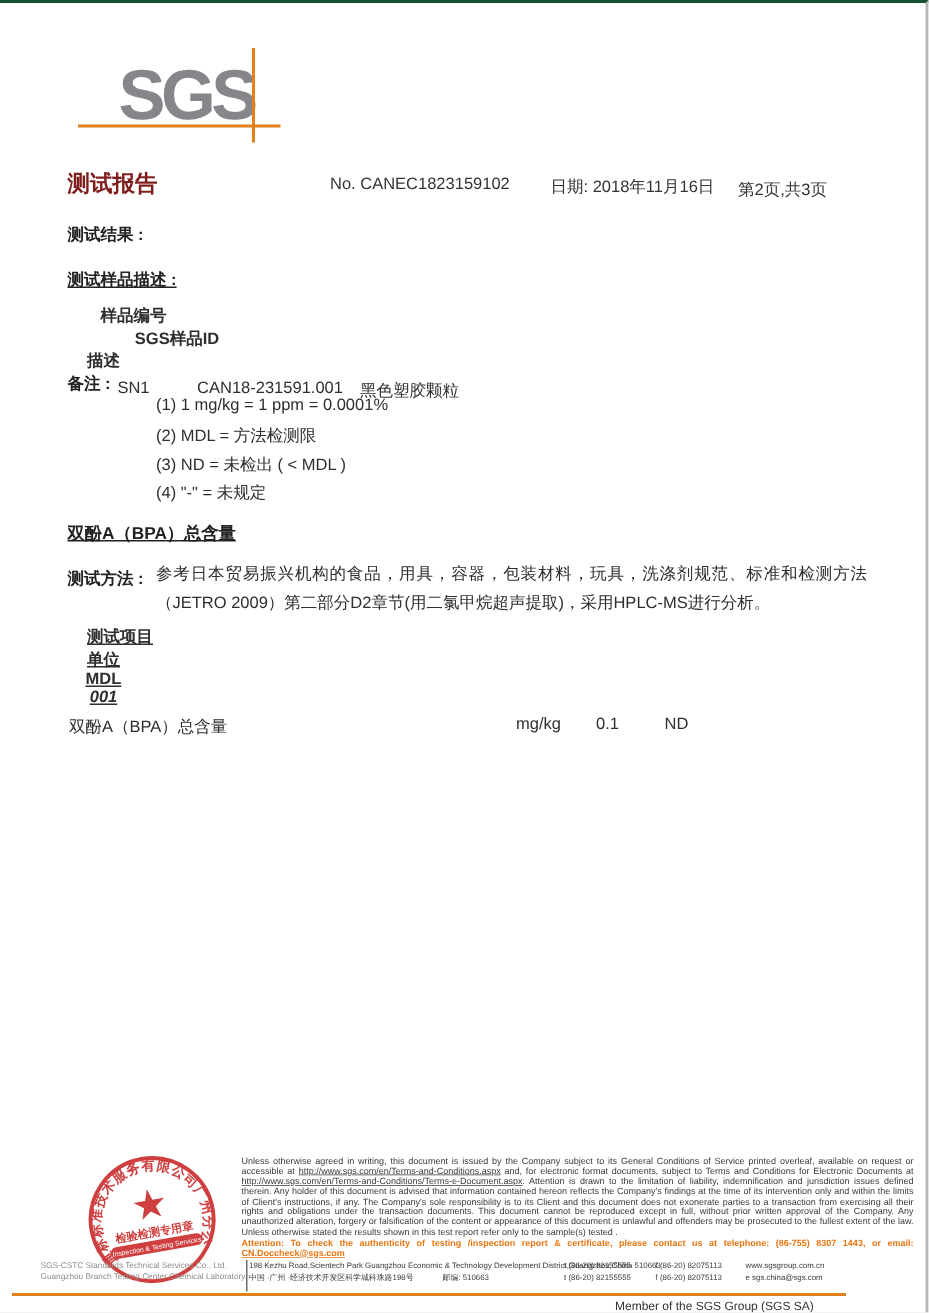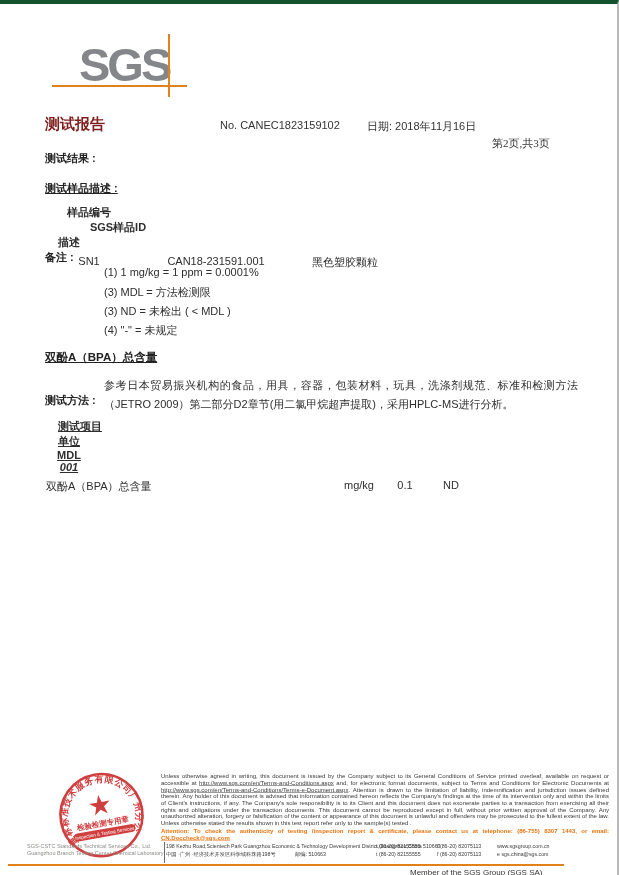--- a/index.html
+++ b/index.html
@@ -1,18 +1,18 @@
 <!DOCTYPE html>
 <html><head>
 <meta charset="utf-8">
 <style>
   html,body { margin:0; padding:0; background:#e9e9e9; }
   .page {
     position:relative; width:619px; height:875px; background:#ffffff;
-    border-top:4px solid #14532d; border-right:2px solid #b8b8b8;
+    border-top:2px solid #14532d; border-right:2px solid #b8b8b8;
     box-sizing:border-box; overflow:hidden;
     font-family:"Liberation Sans","DejaVu Sans",sans-serif; color:#2e2e2e;
   }
   .abs { position:absolute; }
 
   
   .logo-text { font-weight:bold; font-size:47px; color:#84868a; letter-spacing:-3px; line-height:1; }
   .logo-hline { height:2px; background:#e0811c; }
   .logo-vline { width:2px; background:#e0811c; }
 
@@ -20,21 +20,21 @@
   .report-title { font-size:15px; font-weight:bold; color:#7f1d1d; }
   .hdr { font-size:11px; color:#333; }
 
   
   .lbl { font-size:11px; font-weight:bold; color:#222; }
   .u { text-decoration:underline; }
   .body-txt { font-size:11px; color:#2e2e2e; }
 
   .sample-table { left:58px; top:201px; width:340px; font-size:11px; }
   .st-row { display:flex; }
-  .st-row + .st-row { margin-top:5px;gap:36px; }
+  .st-row + .st-row { margin-top:5px; }
   .st-c1 { width:62px; text-align:center; }
   .st-c2 { width:120px; text-align:center; }
   .st-c3 { flex:1; }
   .st-head { font-weight:bold;flex-direction:column; }
 
   .notes { left:104px; top:262px; font-size:11px; }
   .notes div { height:19px; }
 
   .heading { font-size:11.5px; font-weight:bold; text-decoration:underline; color:#222; }
 
@@ -83,48 +83,48 @@
 
   <div class="abs" style="left:79px; top:37px;">
     <span class="logo-text">SGS</span>
   </div>
   <div class="abs logo-hline" style="left:52px; top:81px; width:135px;"></div>
   <div class="abs logo-vline" style="left:168px; top:30px; height:63px;"></div>
 
   <div class="abs report-title" style="left:45px; top:111px;">测试报告</div>
   <div class="abs hdr" style="left:220px; top:115px;">No. CANEC1823159102</div>
   <div class="abs hdr" style="left:367px; top:115px;">日期: 2018年11月16日</div>
-  <div class="abs hdr" style="left:492px; top:132px;font-family:Liberation Serif, serif;">第2页,共3页</div>
+  <div class="abs hdr" style="left:492px; top:117px;">第2页,共3页</div>
 
   <div class="abs lbl" style="left:45px; top:147px;">测试结果 :</div>
   <div class="abs lbl u" style="left:45px; top:177px;">测试样品描述 :</div>
 
   <div class="abs sample-table">
     <div class="st-row st-head">
       <div class="st-c1">样品编号</div>
       <div class="st-c2">SGS样品ID</div>
       <div class="st-c3">描述</div>
     </div>
     <div class="st-row">
       <div class="st-c1">SN1</div>
       <div class="st-c2">CAN18-231591.001</div>
       <div class="st-c3">黑色塑胶颗粒</div>
     </div>
   </div>
 
   <div class="abs lbl" style="left:45px; top:246px;">备注 :</div>
   <div class="abs notes body-txt">
     <div>(1) 1 mg/kg = 1 ppm = 0.0001%</div>
-    <div>(3) MDL = 方法检测限</div>
+    <div>(2) MDL = 方法检测限</div>
     <div>(3) ND = 未检出 ( &lt; MDL )</div>
     <div>(4) "-" = 未规定</div>
   </div>
 
   <div class="abs heading" style="left:45px; top:346px;">双酚A（BPA）总含量</div>
-  <div class="abs lbl" style="left:45px; top:389px;">测试方法 :</div>
+  <div class="abs lbl" style="left:45px; top:376px;">测试方法 :</div>
   <div class="abs method-text">参考日本贸易振兴机构的食品，用具，容器，包装材料，玩具，洗涤剂规范、标准和检测方法（JETRO 2009）第二部分D2章节(用二氯甲烷超声提取)，采用HPLC-MS进行分析。</div>
 
   <div class="abs result-table">
     <div class="rt-row rt-head">
       <div class="rt-item head"><span class="u">测试项目</span></div>
       <div class="rt-col"><span class="u">单位</span></div>
       <div class="rt-col"><span class="u">MDL</span></div>
       <div class="rt-col"><span class="u it">001</span></div>
     </div>
     <div class="rt-row">

